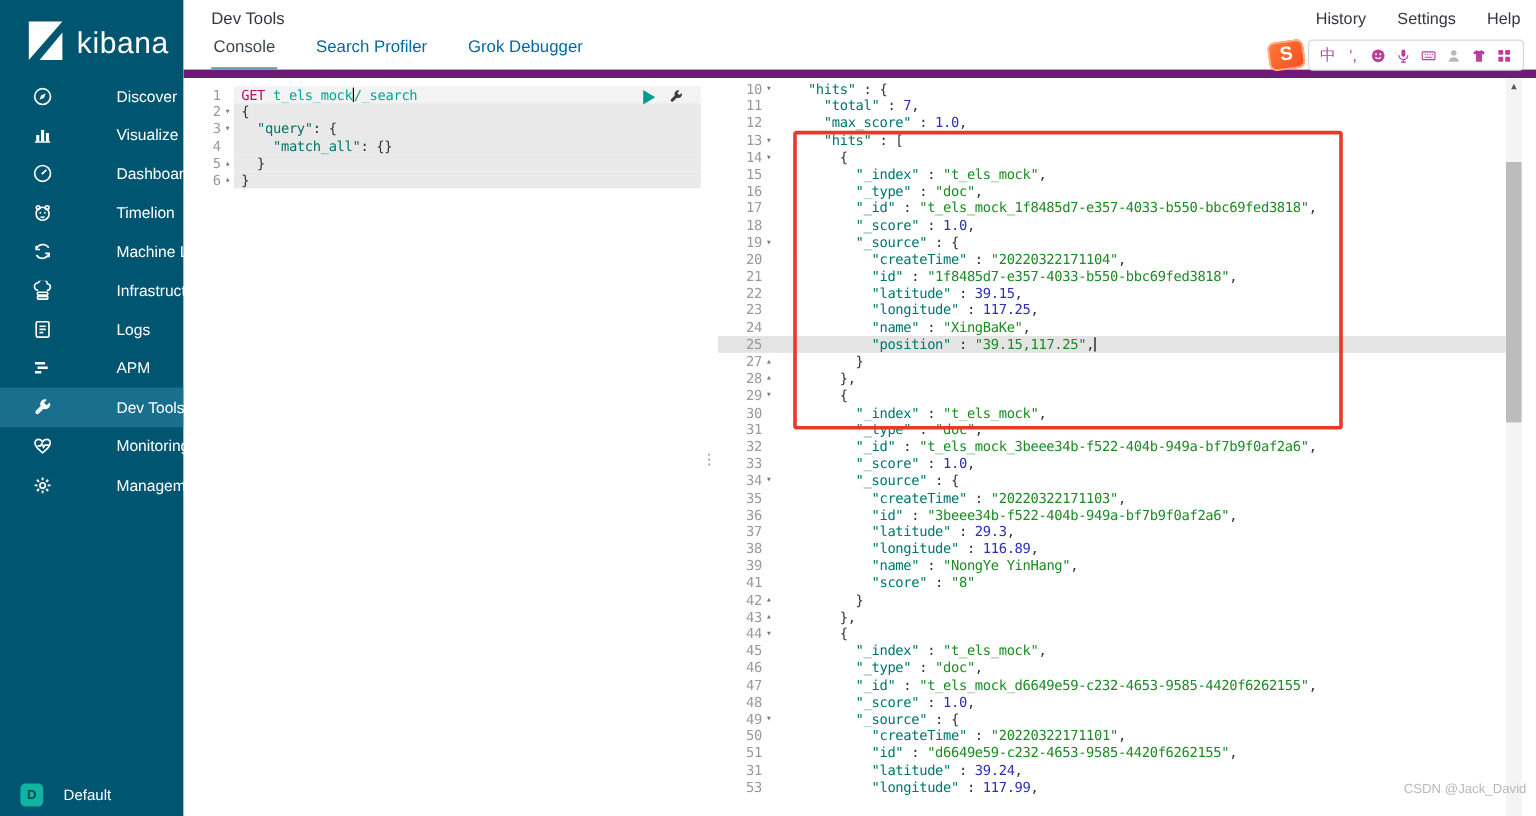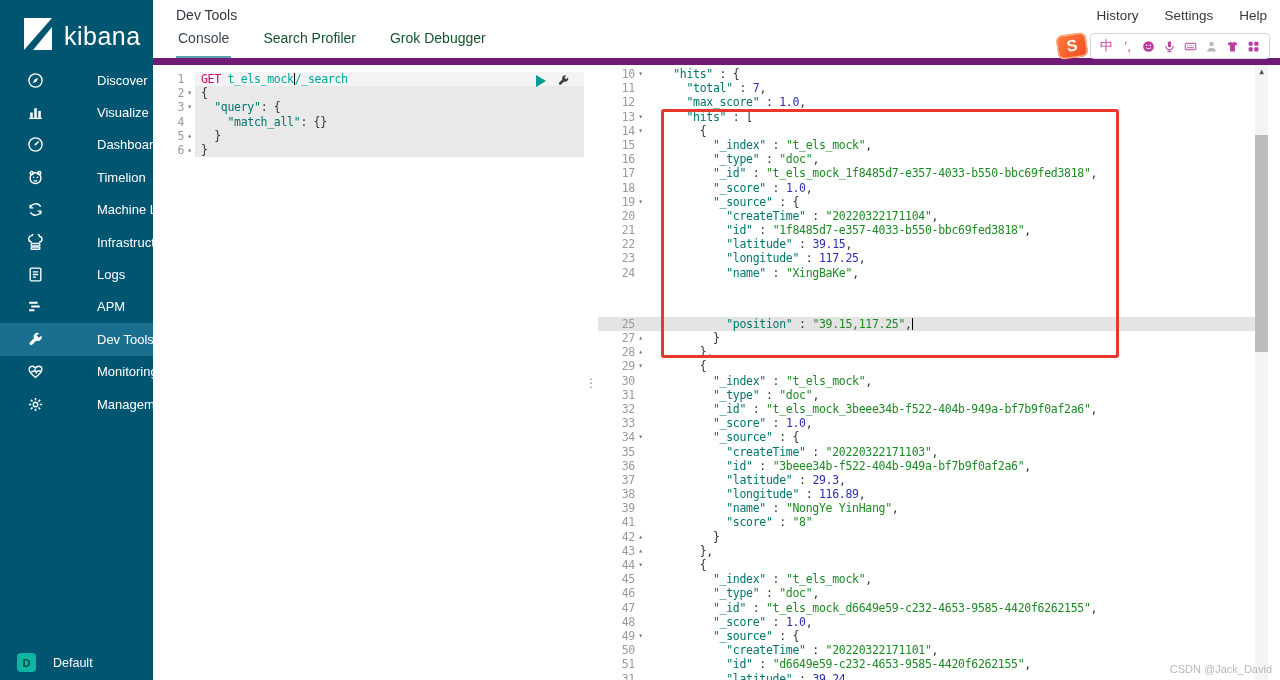--- a/index.html
+++ b/index.html
@@ -22,21 +22,21 @@
                font-size:11px;font-weight:bold;display:flex;align-items:center;justify-content:center;}
   .space-label{margin-left:17px;font-size:12.5px;color:#fff;}
 
   
   .main{position:absolute;left:153px;top:0;right:0;bottom:0;background:#fff;}
   .topbar-title{position:absolute;left:23px;top:7px;font-size:14px;color:#343741;}
   .header-links{position:absolute;right:13px;top:8px;display:flex;gap:26px;font-size:13.5px;color:#343741;}
   .header-links span{cursor:pointer;}
   .tabs-row{position:absolute;left:0;top:30px;right:0;height:35px;border-bottom:7px solid #701a75;
             padding-left:23px;display:flex;align-items:flex-end;box-sizing:border-box;}
-  .tab{font-size:14px;margin-right:30px;padding:0 2px 12px;cursor:pointer;color:#14532d;}
+  .tab{font-size:14px;margin-right:30px;padding:0 2px 12px;cursor:pointer;color:#0369a1;}
   .tab.active{color:#3c4650;border-bottom:2px solid #5aa0ad;padding-bottom:10px;}
 
   
   .ime{position:absolute;right:10px;top:33px;height:26px;display:flex;align-items:center;}
   .sogou-logo{width:30px;height:24px;background:linear-gradient(135deg,#ff7a3c,#f24e1e);
               border-radius:6px;transform:rotate(-8deg);display:flex;align-items:center;justify-content:center;
               color:#fff;font-weight:bold;font-size:16px;margin-right:3px;box-shadow:0 0 0 1.5px #ffb08a inset;}
   .ime-box{display:flex;align-items:center;height:24px;background:#fff;border:1px solid #d5d5d5;
            border-radius:4px;padding:0 5px;}
   .ime-ic{width:21px;height:16px;display:flex;align-items:center;justify-content:center;
@@ -69,38 +69,38 @@
 
   .splitter{position:absolute;left:431px;top:0;bottom:0;width:14px;cursor:col-resize;
             display:flex;justify-content:center;}
   .splitter-dots{position:absolute;top:315px;color:#8a8a8a;font-size:12px;line-height:7px;letter-spacing:0;}
 
   .resp-panel{position:absolute;left:445px;top:0;bottom:0;width:658px;overflow:hidden;}
   .resp-lines{position:absolute;top:2px;left:0;right:0;}
   .resp-panel .gut{width:48px;}
   .resp-panel .gnum{min-width:26px;}
   .resp-panel .content{padding-left:14px;}
-  .resp-row.active{background:#e4e4e4;margin-top:37px;}
+  .resp-row.active{background:#e4e4e4;}
   .annotation-box{position:absolute;left:63px;top:44px;width:452px;height:243px;
                   border:3px solid #e8382b;border-radius:3px;pointer-events:none;}
 
   .seg-p{color:#333;}
   .seg-k{color:#00756c;}
   .seg-s{color:#1e8a25;}
   .seg-n{color:#2d2db5;}
   .seg-m{color:#c80a68;}
   .seg-u{color:#00a69b;}
   .caret{display:inline-block;border-left:1.8px solid #000;height:12px;vertical-align:-2px;}
 
   
   .v-scrollbar{position:absolute;right:12px;top:0;bottom:0;width:13px;background:#f4f4f4;}
   .sb-up{height:15px;display:flex;align-items:center;justify-content:center;font-size:8px;color:#555;cursor:pointer;}
   .sb-thumb{position:absolute;left:0;right:0;top:70px;height:217px;background:#bcbcbc;cursor:grab;}
 
-  .watermark{position:absolute;right:8px;bottom:5px;font-size:11px;color:#b6b9be;}
+  .watermark{position:absolute;right:8px;bottom:16px;font-size:11px;color:#b6b9be;}
 </style>
 </head>
 <body>
 
 <div class="sidebar">
   <div class="logo-row">
     <span class="logo-mark">
       <svg viewBox="0 0 32 38">
           <polygon points="2,1 30,1 2,33" fill="#fff"></polygon>
           <polygon points="11,33 30,10 30,33" fill="#fff"></polygon>

